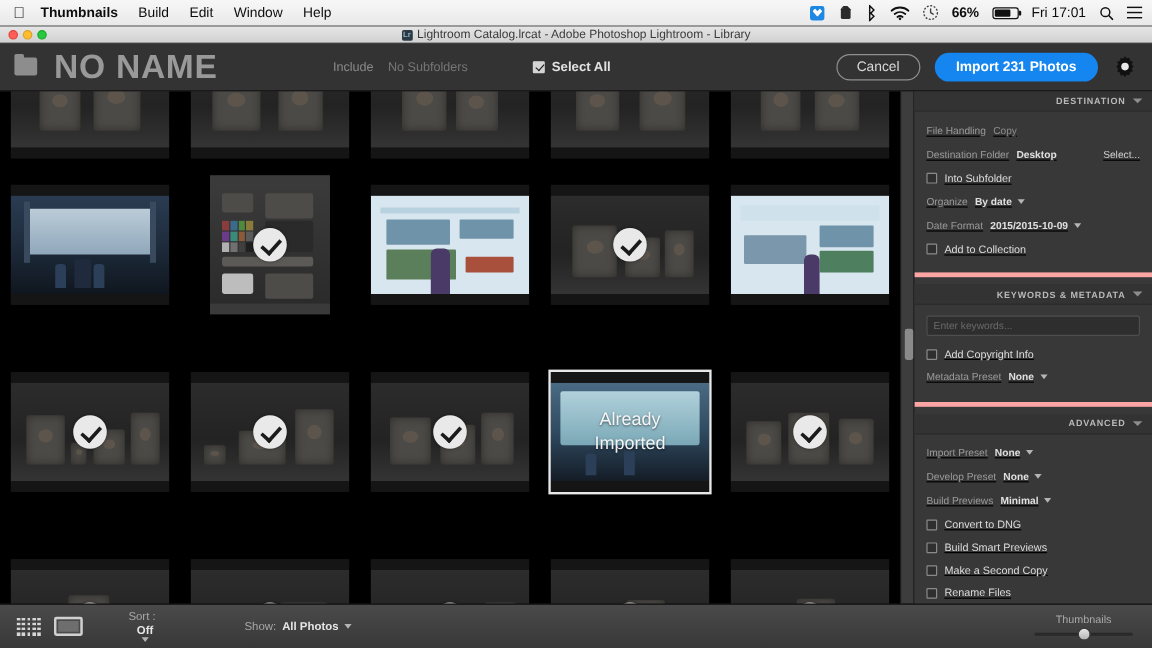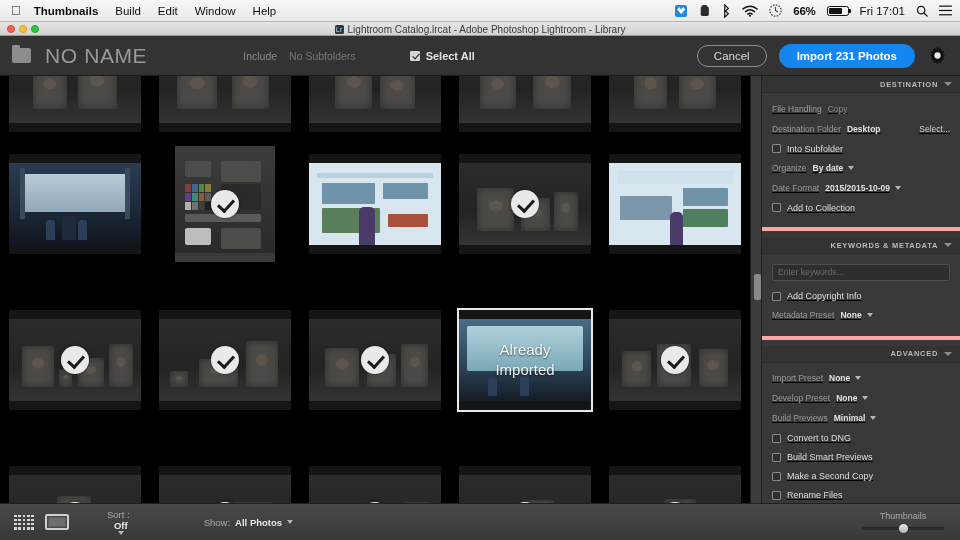--- a/index.html
+++ b/index.html
@@ -81,21 +81,21 @@
   }
   .folder-icon {
     width: 19px; height: 15px; margin-left: 12px; position: relative;
     background: #8d8d8d; border-radius: 1.5px 2px 2px 2px;
   }
   .folder-icon::before {
     content: ""; position: absolute; top: -3px; left: 0;
     width: 8px; height: 4px; background: #8d8d8d; border-radius: 1.5px 1.5px 0 0;
   }
   .no-name {
-    margin-left: 14px; font-size: 21px; color: #999; letter-spacing: .6px; font-weight: 400;
+    margin-left: 14px; font-size: 28px; color: #999; letter-spacing: .6px; font-weight: 700;
   }
   .ih-include { margin-left: 96px; font-size: 10.5px; color: #8a8a8a; }
   .ih-subfolders { margin-left: 12px; font-size: 10.5px; color: #767676; }
   .ih-selectall { margin-left: 54px; display: flex; align-items: center; gap: 6px; }
   .cb {
     width: 10px; height: 10px; border: 1px solid #8a8a8a; border-radius: 1px;
     background: #2a2a2a; display: inline-block; position: relative; flex: 0 0 auto;
   }
   .cb.checked { background: #d4d4d4; border-color: #d4d4d4; }
   .cb.checked::after {

